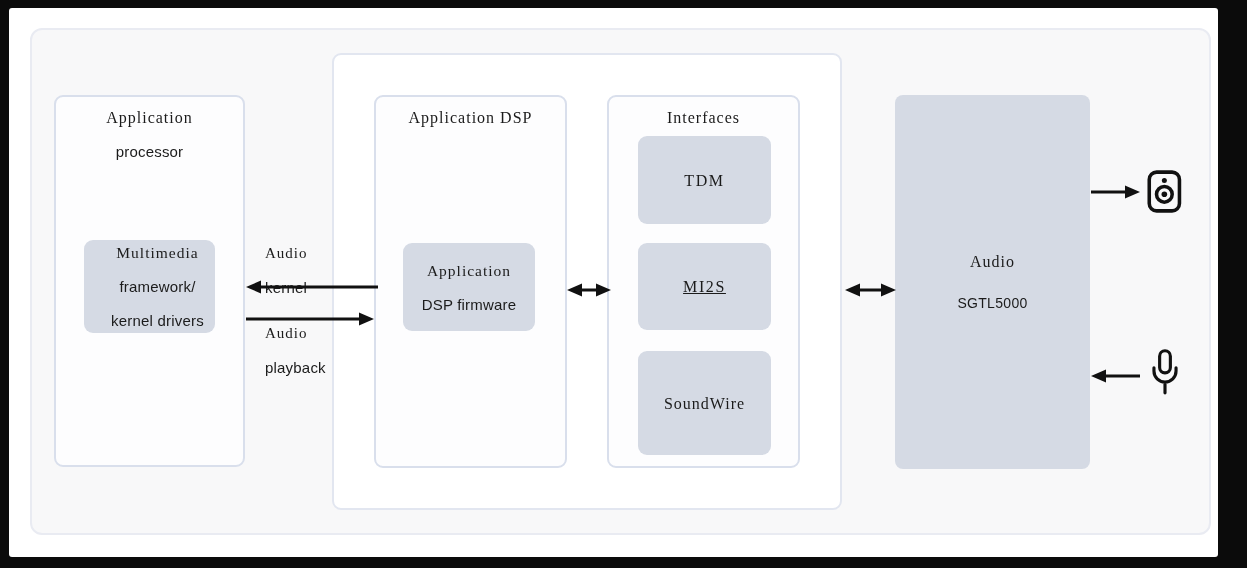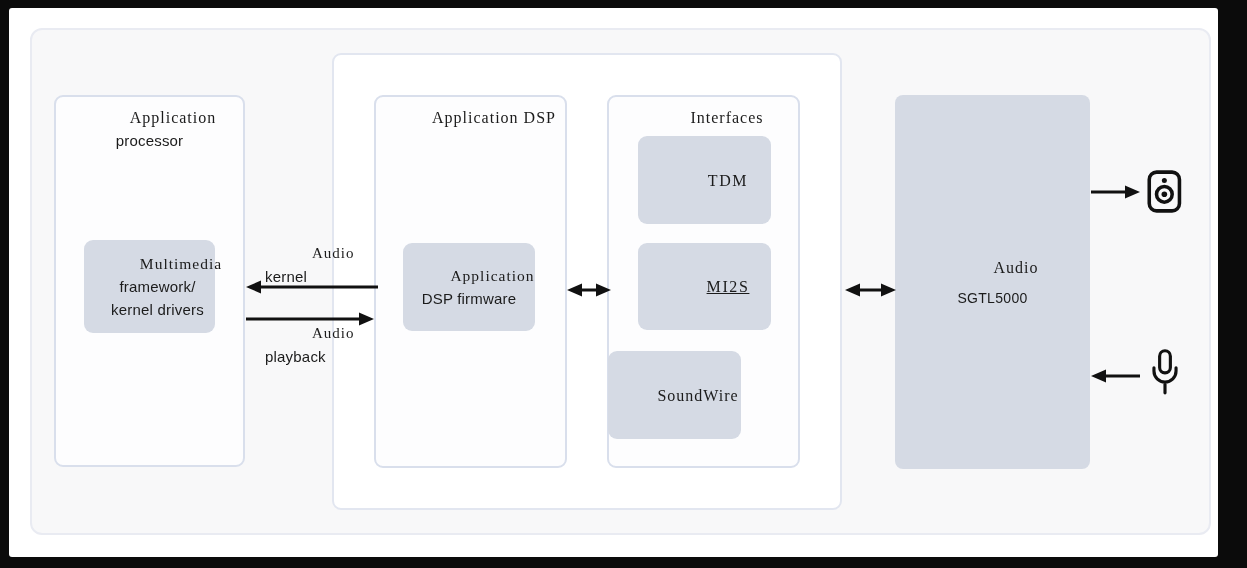--- a/index.html
+++ b/index.html
@@ -19,32 +19,32 @@
   }
   #box-app-proc{left:54px;top:95px;width:191px;height:372px;}
   #mid-container{left:332px;top:53px;width:510px;height:457px;background:#ffffff;border-color:#e2e6f0;}
   #box-app-dsp{left:374px;top:95px;width:193px;height:373px;}
   #box-interfaces{left:607px;top:95px;width:193px;height:373px;}
   #box-codec{
     position:absolute;left:895px;top:95px;width:195px;height:374px;
     background:#d5dae4;border-radius:8px;
   }
   .box-title{position:absolute;left:0;right:0;top:9px;text-align:center;line-height:23px;}
-  .serif{font-family:"Liberation Serif","DejaVu Serif",serif;font-size:16px;letter-spacing:1px;display:block;margin-left:47px;}
-  .sans{font-family:"Liberation Sans","DejaVu Sans",sans-serif;font-size:15px;letter-spacing:0.2px;display:block;}
+  .serif{font-family:"Liberation Serif","DejaVu Serif",serif;font-size:16px;letter-spacing:1px;display:block;}
+  .sans{font-family:"Liberation Sans","DejaVu Sans",sans-serif;font-size:15px;letter-spacing:0.2px;display:block;margin-top:11px;}
   .module{
     position:absolute;box-sizing:border-box;background:#d5dae4;border-radius:9px;
     display:flex;flex-direction:column;align-items:center;justify-content:center;
     text-align:center;line-height:23px;
   }
   #mod-multimedia{left:84px;top:240px;width:131px;height:93px;padding-left:16px;}
   #mod-dspfw{left:403px;top:243px;width:132px;height:88px;}
   #mod-tdm{left:638px;top:136px;width:133px;height:88px;}
   #mod-mi2s{left:638px;top:243px;width:133px;height:87px;text-decoration:underline;}
-  #mod-soundwire{left:608px;top:351px;width:133px;height:88px;}
+  #mod-soundwire{left:638px;top:351px;width:133px;height:104px;}
   .wide{letter-spacing:1.6px;}
   .codec-label{
     position:absolute;left:0;right:0;top:0;bottom:0;
     display:flex;flex-direction:column;align-items:center;justify-content:center;gap:13px;text-align:center;
   }
   .codec-sub{font-size:14px;letter-spacing:0.3px;text-align:right;}
   .flow-label{position:absolute;line-height:23px;}
   #label-record{left:265px;top:242px;}
   #label-playback{left:265px;top:322px;}
   .arrow-layer{position:absolute;left:0;top:0;pointer-events:none;}

